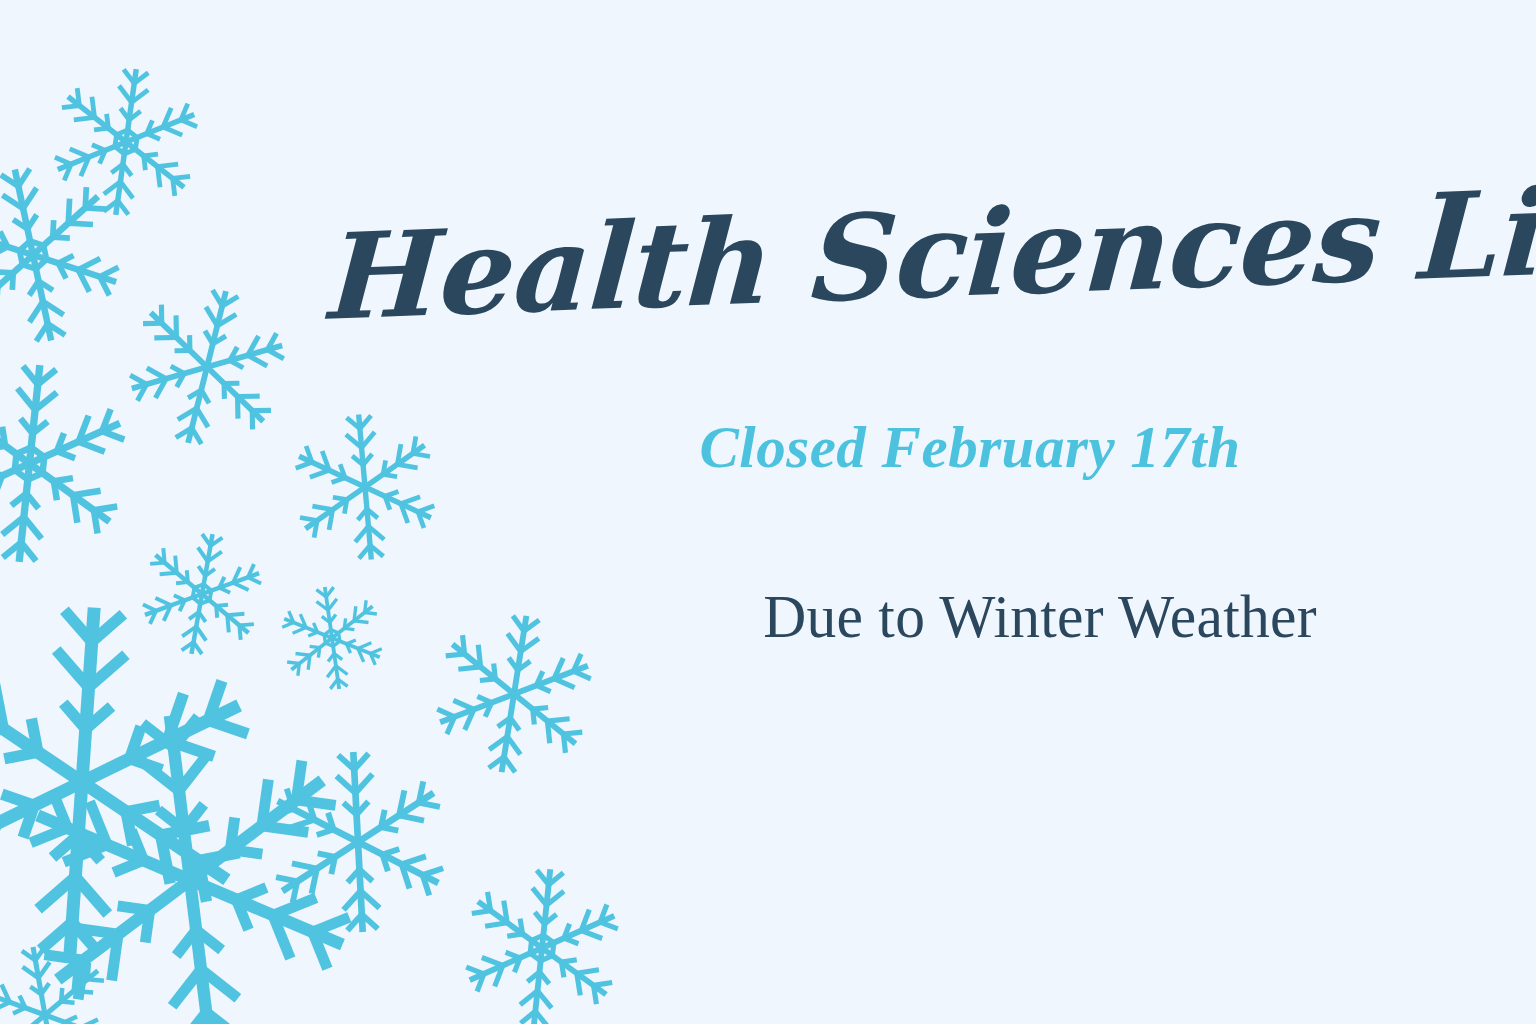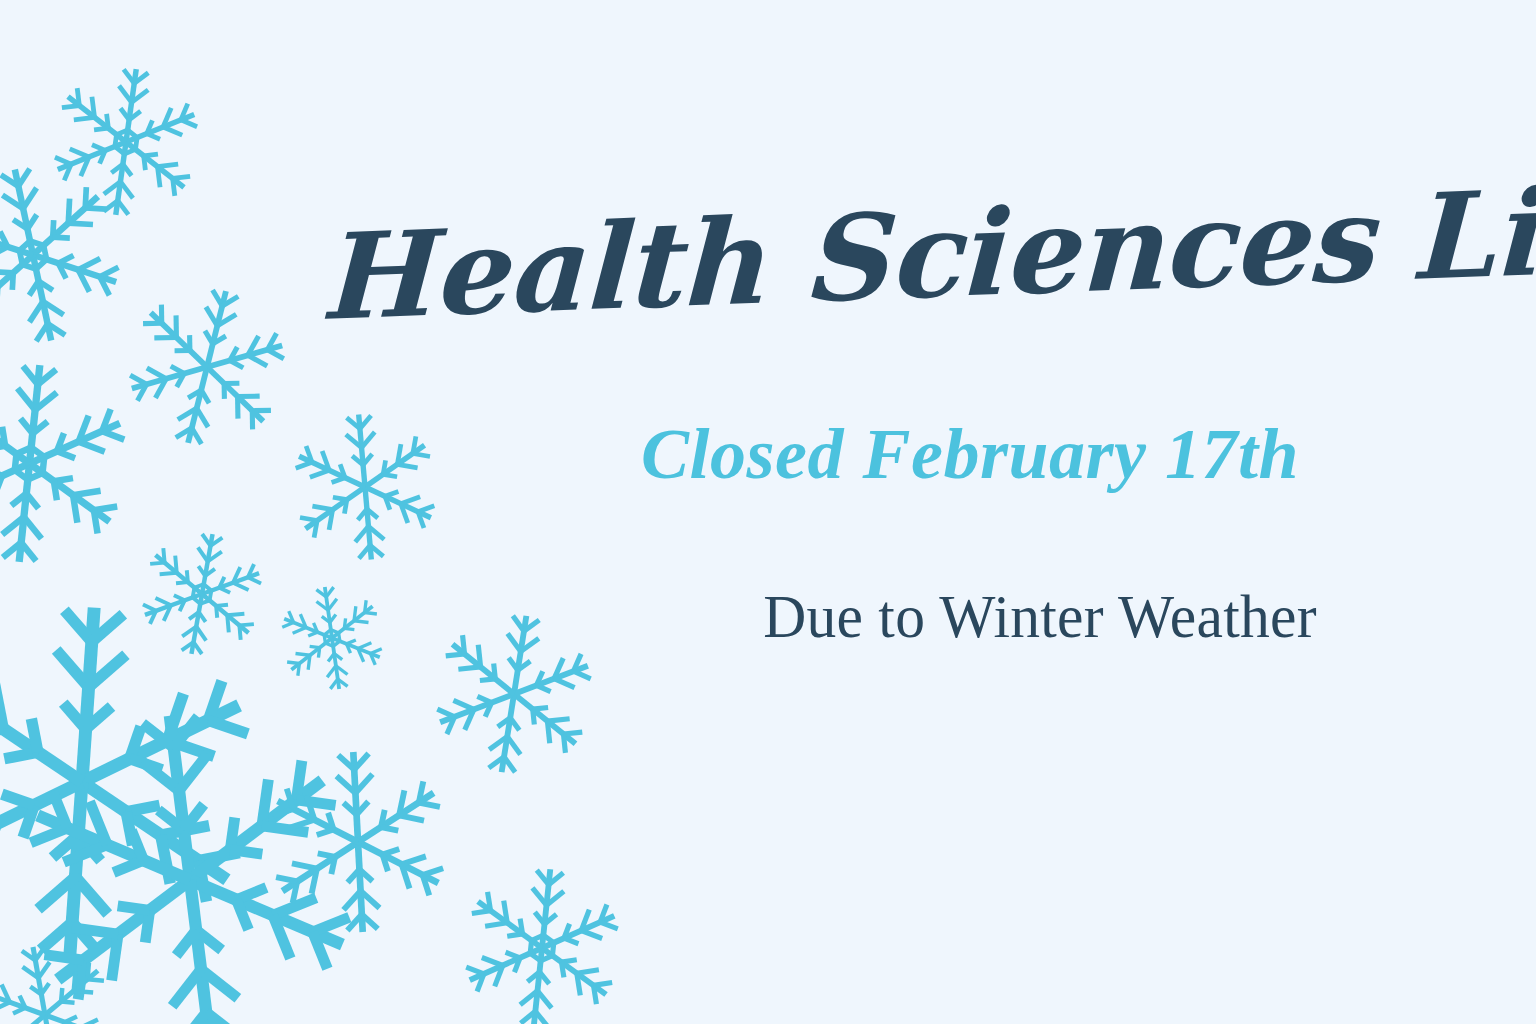--- a/index.html
+++ b/index.html
@@ -58,21 +58,21 @@
   #subtitle-line {
     position: absolute;
     left: 160px;
     top: 268px;
     width: 960px;
     text-align: center;
     color: #4cc2de;
     font-family: "Liberation Serif", "DejaVu Serif", serif;
     font-style: italic;
     font-weight: 700;
-    font-size: 72px;
+    font-size: 59px;
     line-height: 1.0;
     letter-spacing: 0.5px;
     white-space: nowrap;
   }
 
   #tagline-line {
     position: absolute;
     left: 300px;
     top: 435px;
     width: 820px;

